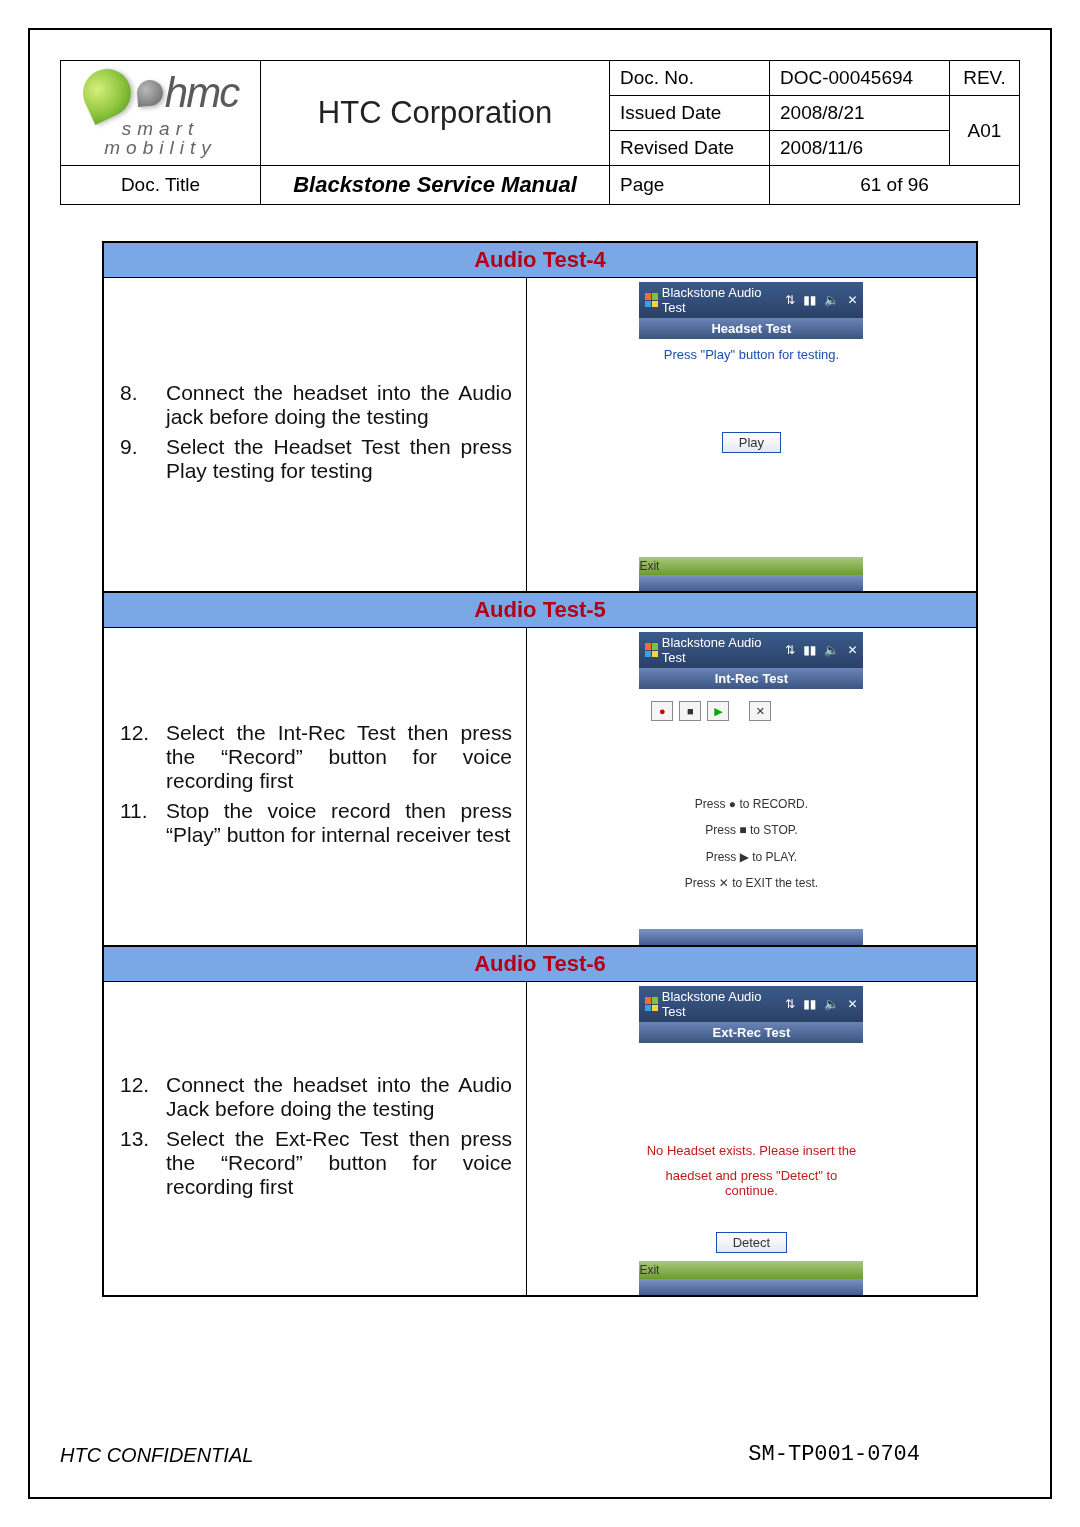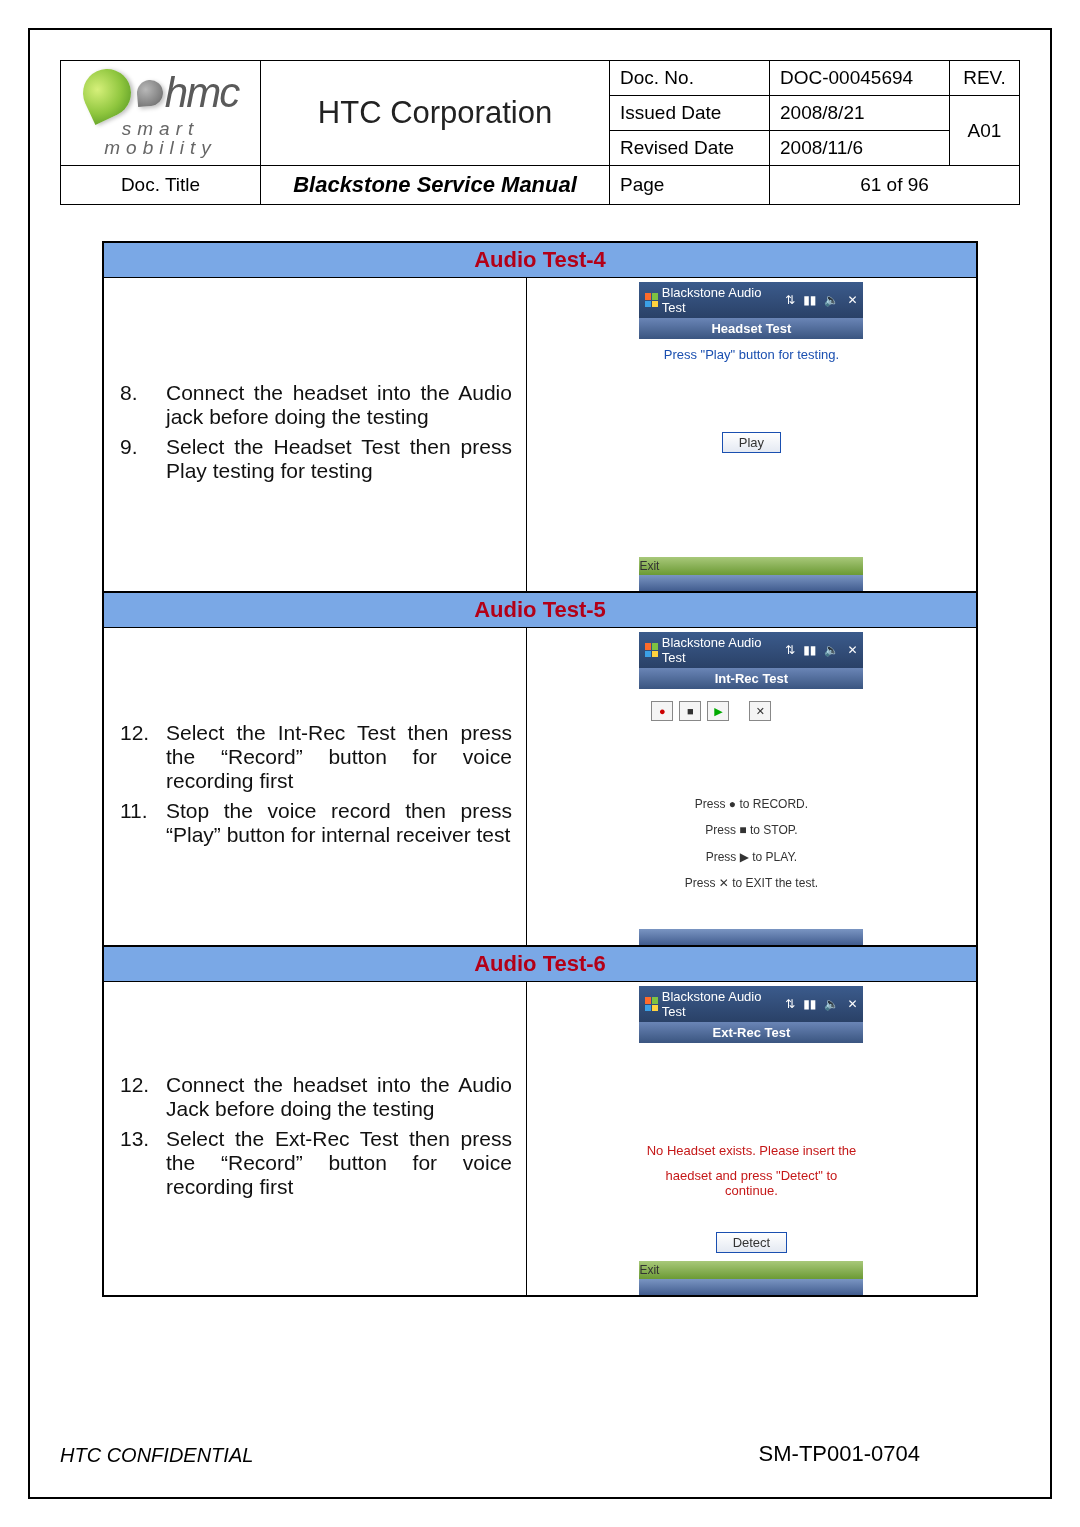--- a/index.html
+++ b/index.html
@@ -181,21 +181,21 @@
   .foot-left {
     position: absolute;
     left: 60px; bottom: 60px;
     font-style: italic;
     font-size: 20px;
   }
   .foot-right {
     position: absolute;
     right: 160px; bottom: 60px;
     font-size: 22px;
-    font-family: Liberation Sans, sans-serif;
+    font-family: Liberation Mono, monospace;
   }
 </style>
 </head>
 <body>
 
 <div class="outer-border">
 
   <table class="header-tbl">
     <tbody>
         <tr>

